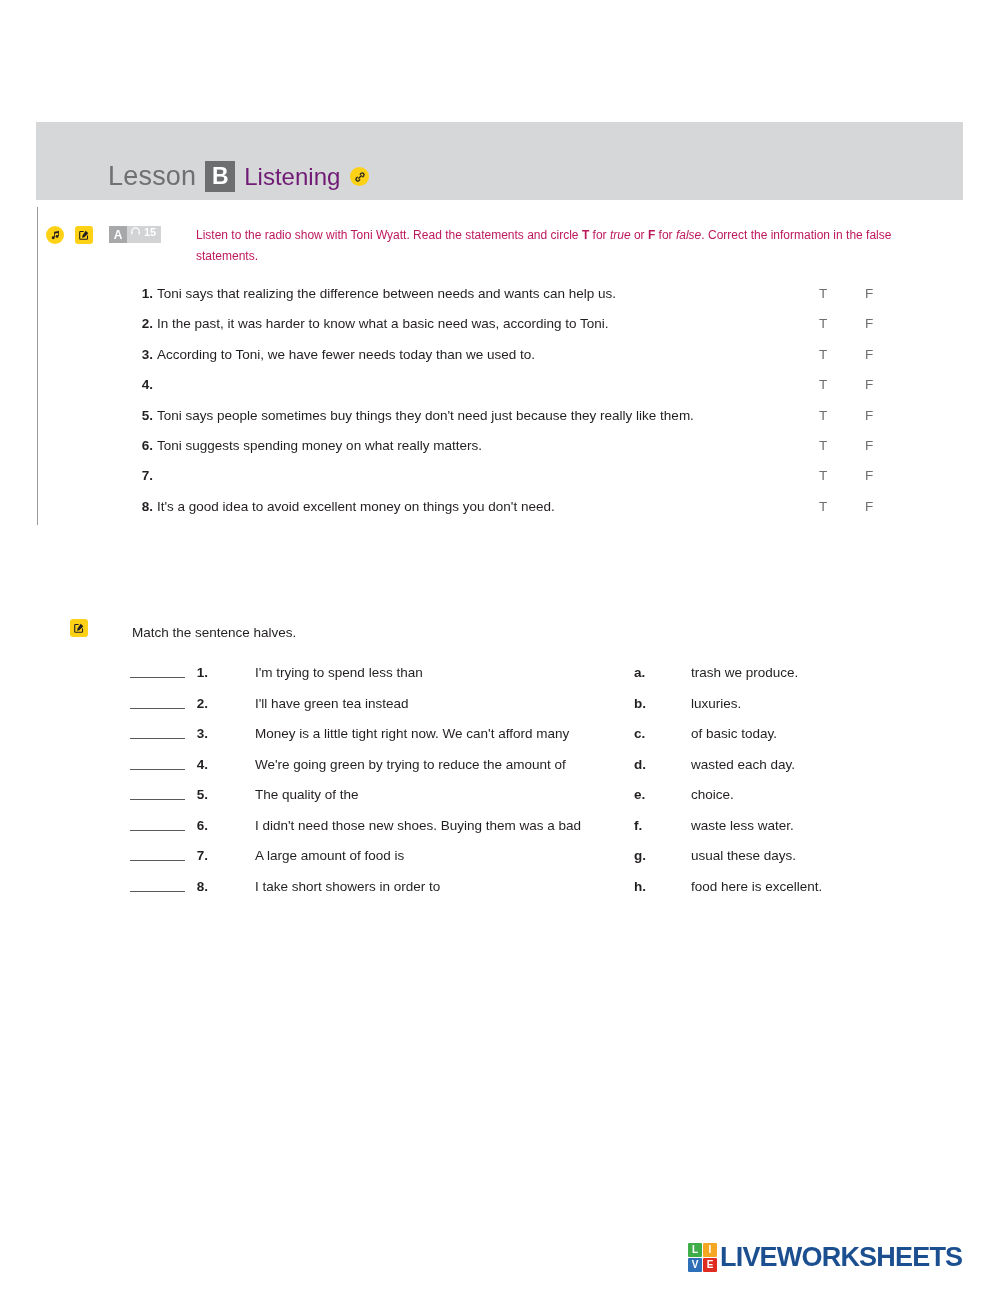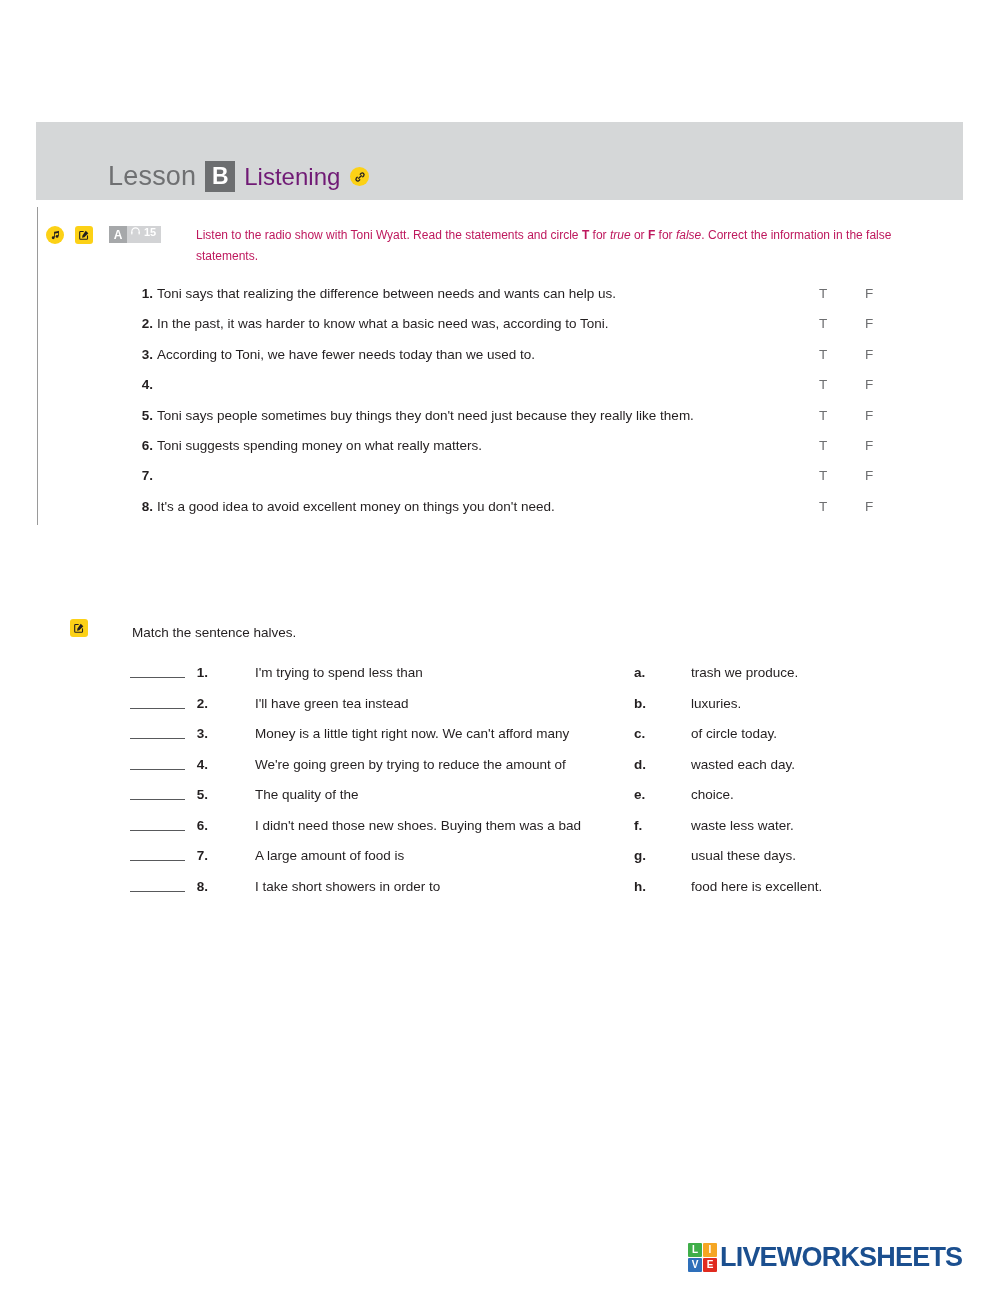--- a/index.html
+++ b/index.html
@@ -427,21 +427,21 @@
   <div class="opt-row">
     <span class="opt-key">a.</span>
     <span class="opt-text">trash we produce.</span>
   </div>
   <div class="opt-row">
     <span class="opt-key">b.</span>
     <span class="opt-text">luxuries.</span>
   </div>
   <div class="opt-row">
     <span class="opt-key">c.</span>
-    <span class="opt-text">of circle today.</span>
+    <span class="opt-text">of basic today.</span>
   </div>
   <div class="opt-row">
     <span class="opt-key">d.</span>
     <span class="opt-text">wasted each day.</span>
   </div>
   <div class="opt-row">
     <span class="opt-key">e.</span>
     <span class="opt-text">choice.</span>
   </div>
   <div class="opt-row">

